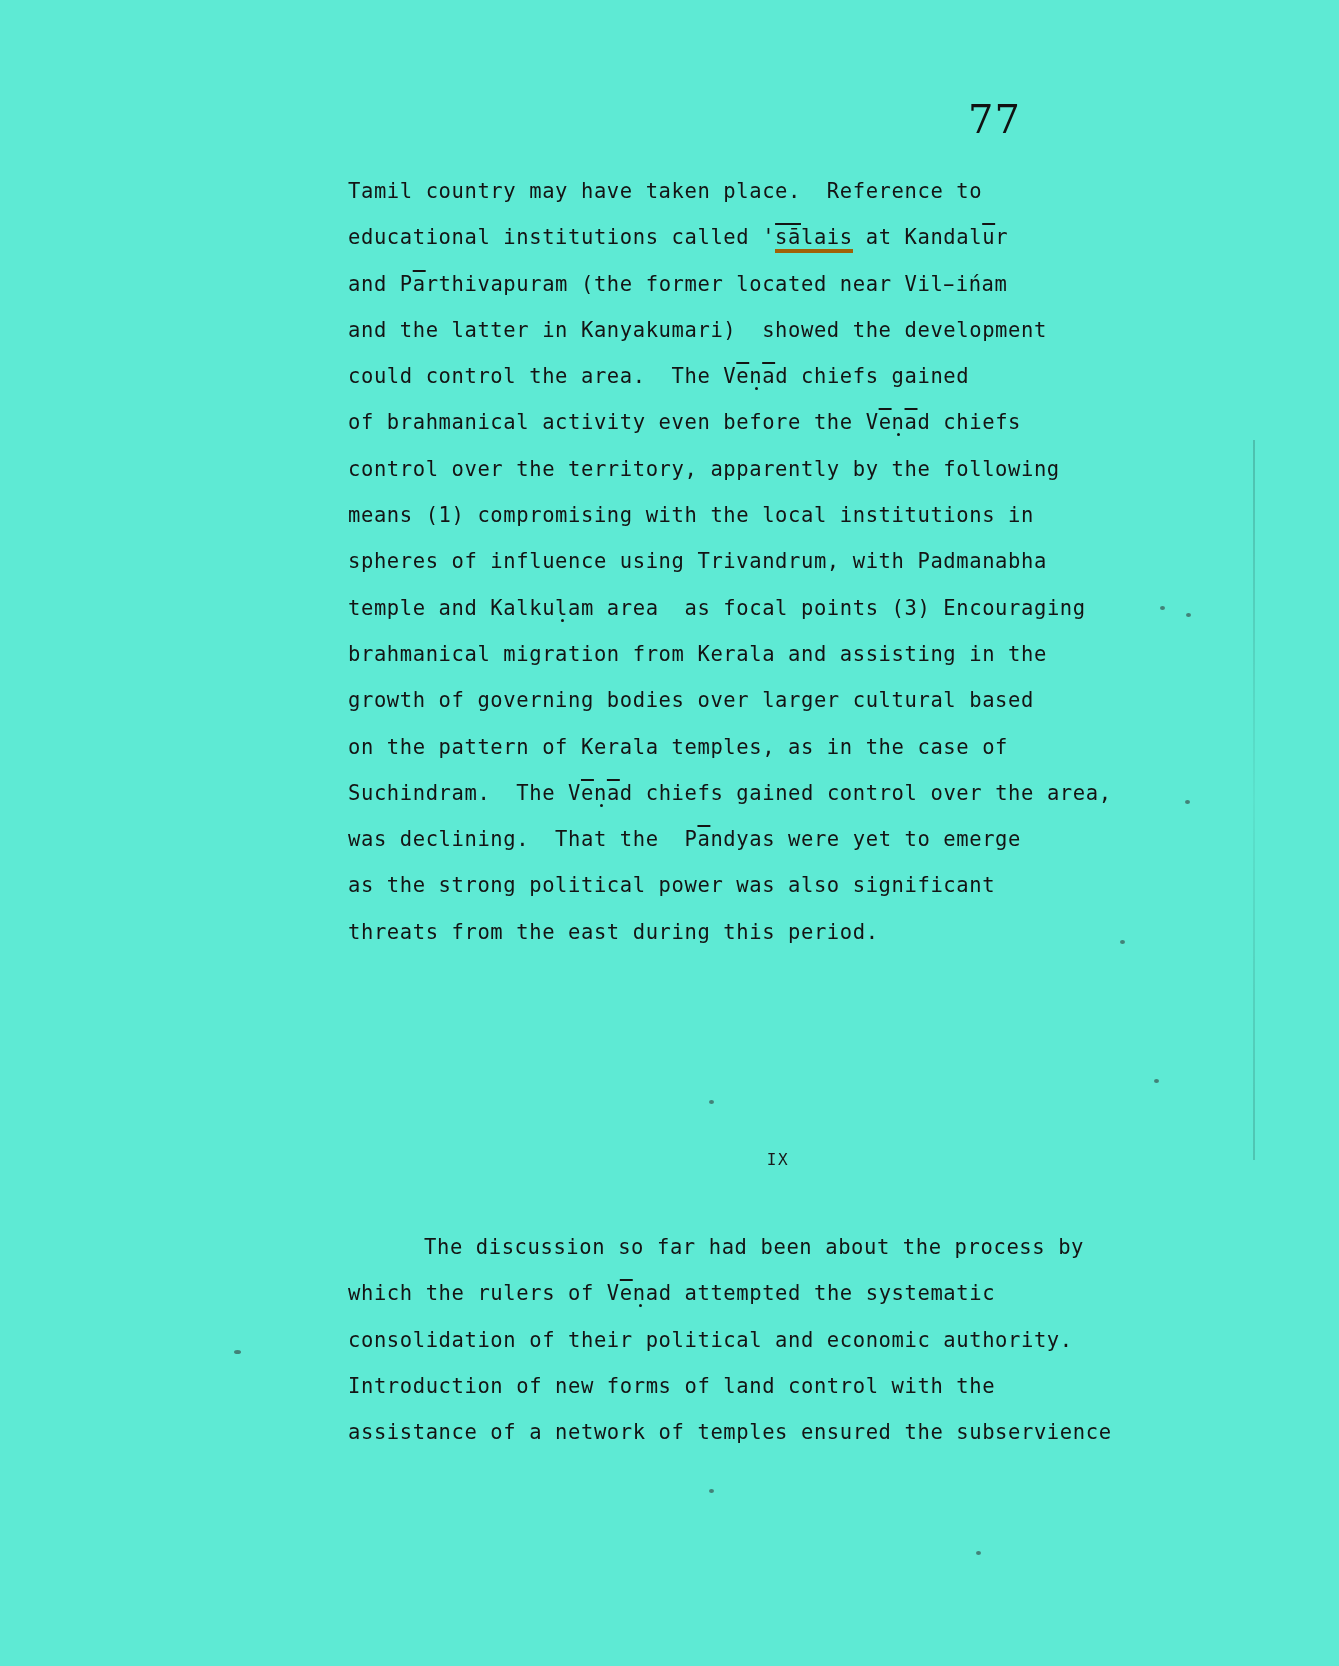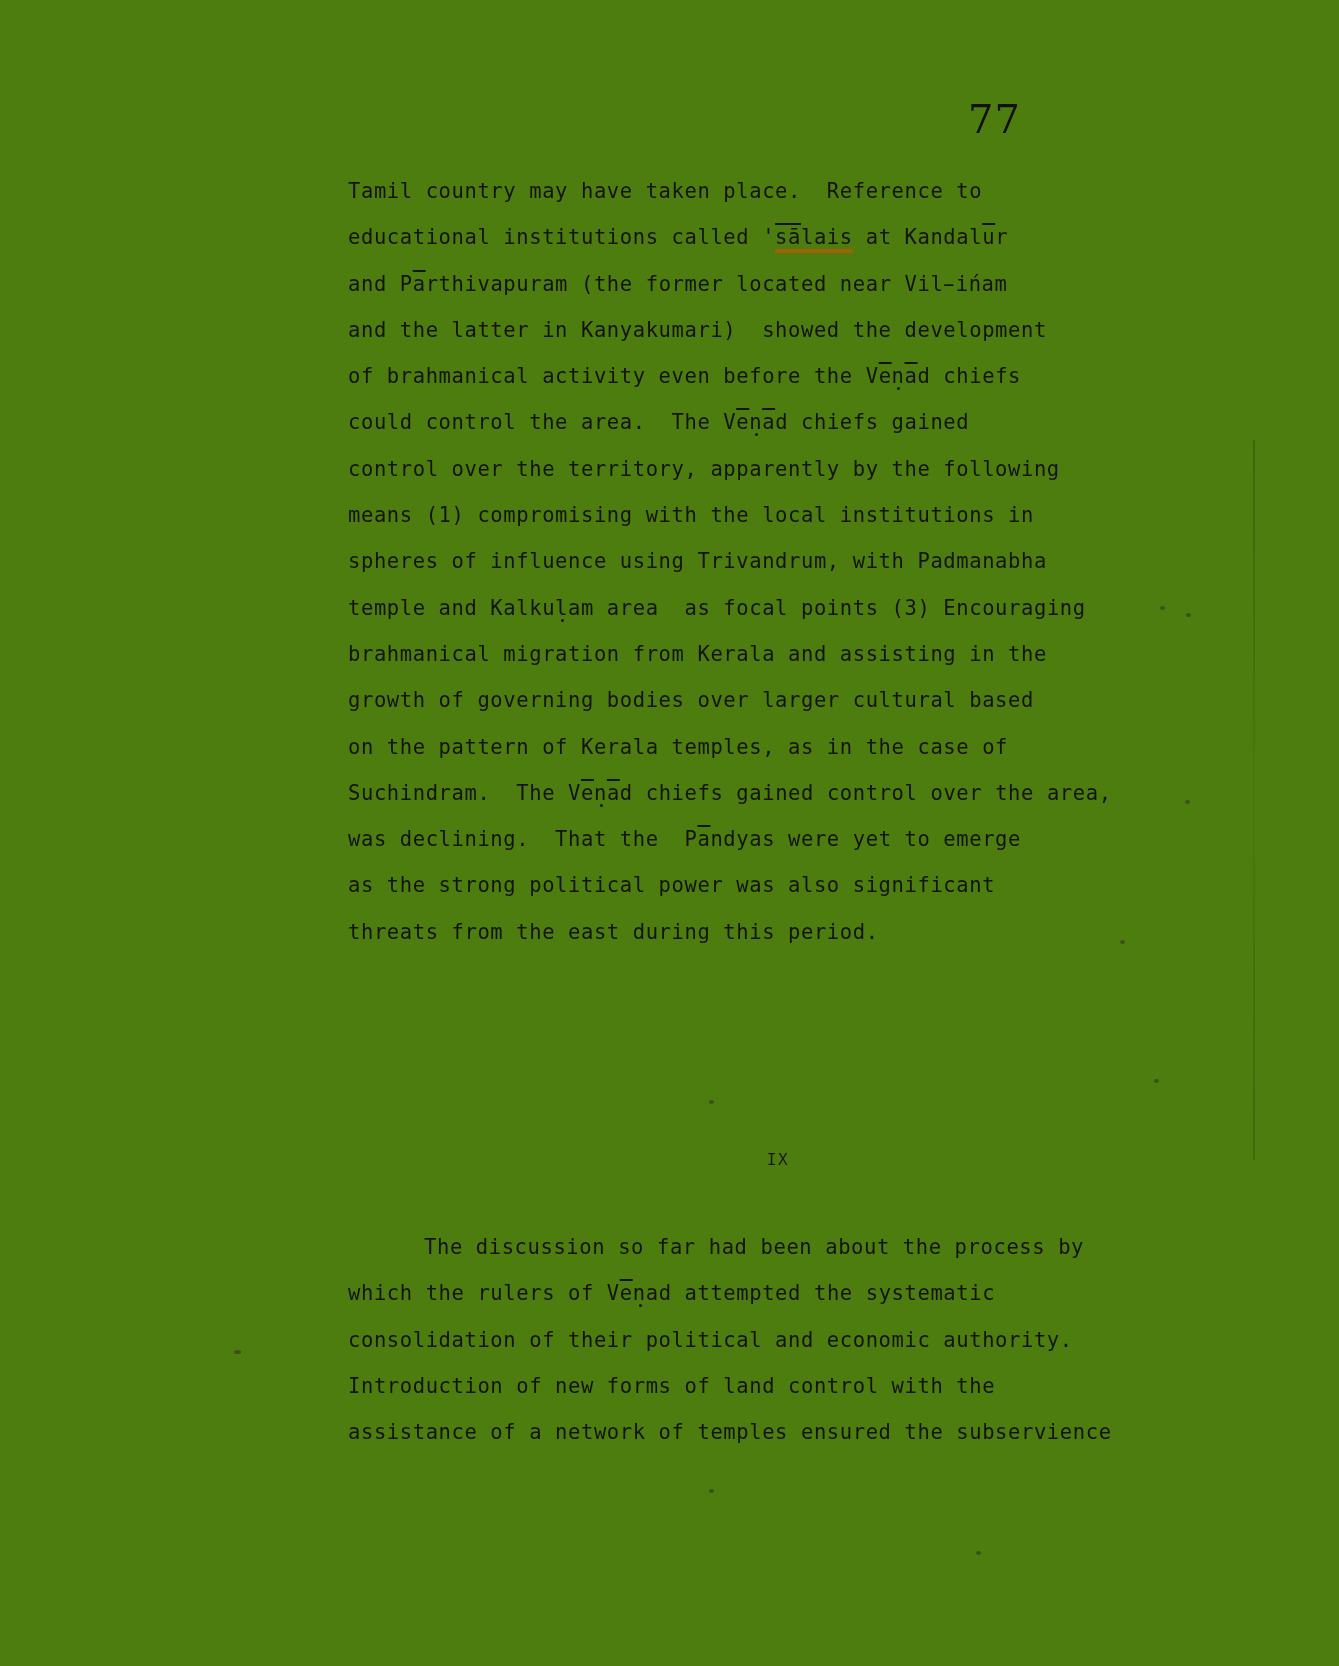--- a/index.html
+++ b/index.html
@@ -4,21 +4,21 @@
 <style>
   html, body {
     margin: 0;
     padding: 0;
     background: #ffffff;
   }
   .page {
     position: relative;
     width: 1339px;
     height: 1666px;
-    background: #4d7c0f;
+    background: #5eead4;
     overflow: hidden;
     font-family: "DejaVu Sans Mono", monospace;
     color: #1a1a1a;
   }
   
   .scan-edge-right {
     position: absolute;
     top: 440px;
     right: 84px;
     width: 2px;
@@ -107,22 +107,22 @@
   <span class="speck" style="left:709px; top:1100px; width:5px; height:4px;"></span>
   <span class="speck" style="left:709px; top:1489px; width:5px; height:4px;"></span>
   <span class="speck" style="left:976px; top:1551px; width:5px; height:4px;"></span>
   <span class="speck" style="left:1154px; top:1079px; width:5px; height:4px;"></span>
 
   <div class="body-text">
     <div class="line">Tamil country may have taken place.  Reference to</div>
     <div class="line">educational institutions called '<span class="uline"><span class="macron">sā</span>lais</span> at Kandal<span class="macron">u</span>r</div>
     <div class="line">and P<span class="macron">a</span>rthivapuram (the former located near Vil̵ińam</div>
     <div class="line">and the latter in Kanyakumari)  showed the development</div>
+    <div class="line">could control the area.  The V<span class="macron">e</span><span class="underdot">n</span><span class="macron">a</span>d chiefs gained</div>
     <div class="line">of brahmanical activity even before the V<span class="macron">e</span><span class="underdot">n</span><span class="macron">a</span>d chiefs</div>
-    <div class="line">could control the area.  The V<span class="macron">e</span><span class="underdot">n</span><span class="macron">a</span>d chiefs gained</div>
     <div class="line">control over the territory, apparently by the following</div>
     <div class="line">means (1) compromising with the local institutions in</div>
     <div class="line">spheres of influence using Trivandrum, with Padmanabha</div>
     <div class="line">temple and Kalku<span class="underdot">l</span>am area  as focal points (3) Encouraging</div>
     <div class="line">brahmanical migration from Kerala and assisting in the</div>
     <div class="line">growth of governing bodies over larger cultural based</div>
     <div class="line">on the pattern of Kerala temples, as in the case of</div>
     <div class="line">Suchindram.  The V<span class="macron">e</span><span class="underdot">n</span><span class="macron">a</span>d chiefs gained control over the area,</div>
     <div class="line">was declining.  That the  P<span class="macron">a</span>ndyas were yet to emerge</div>
     <div class="line">as the strong political power was also significant</div>

